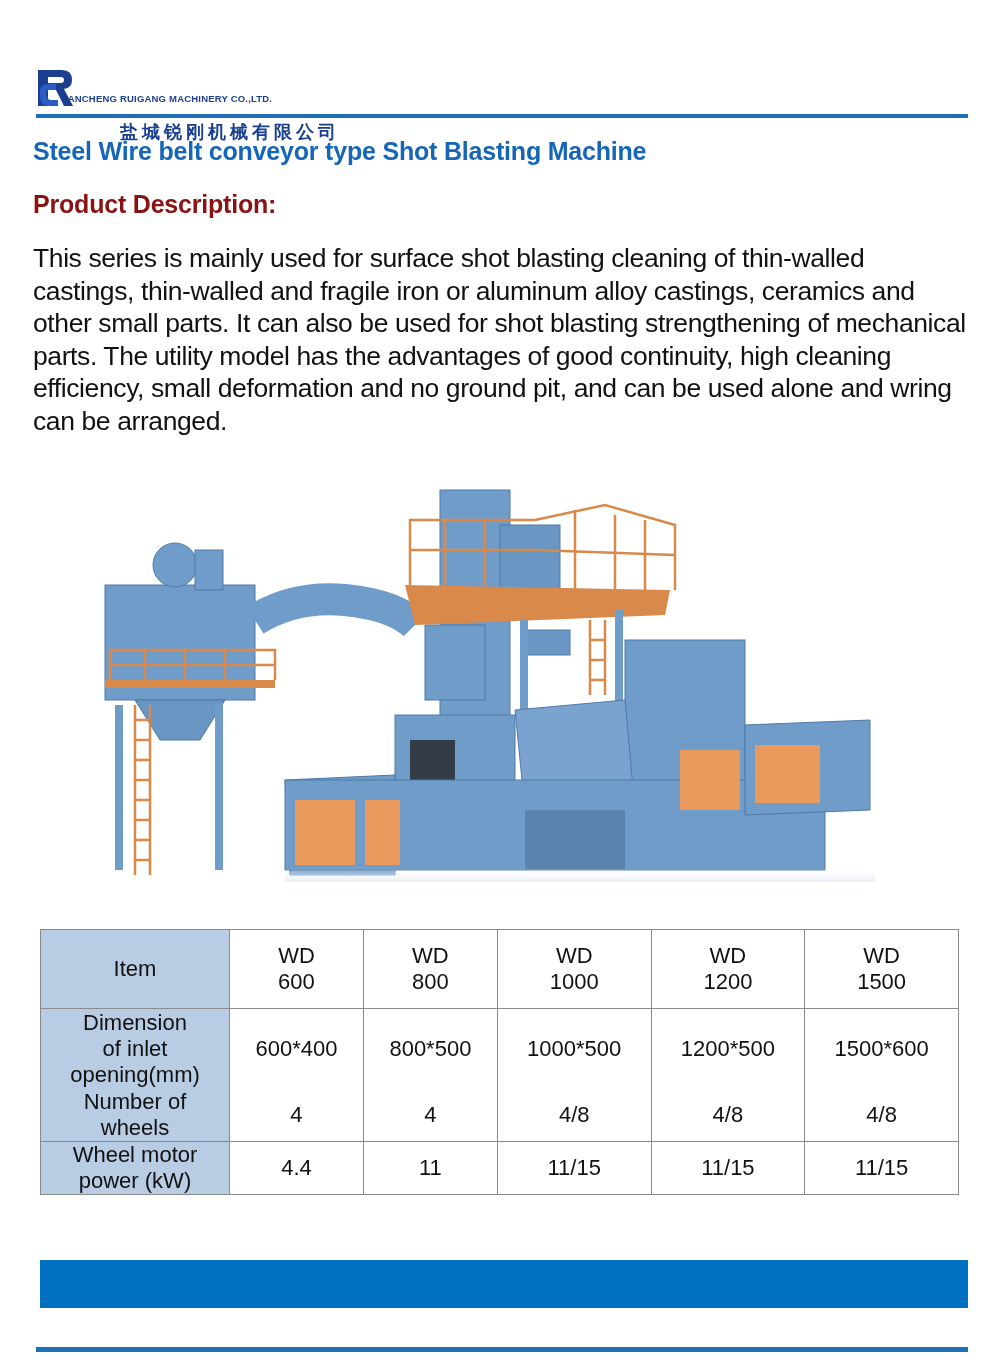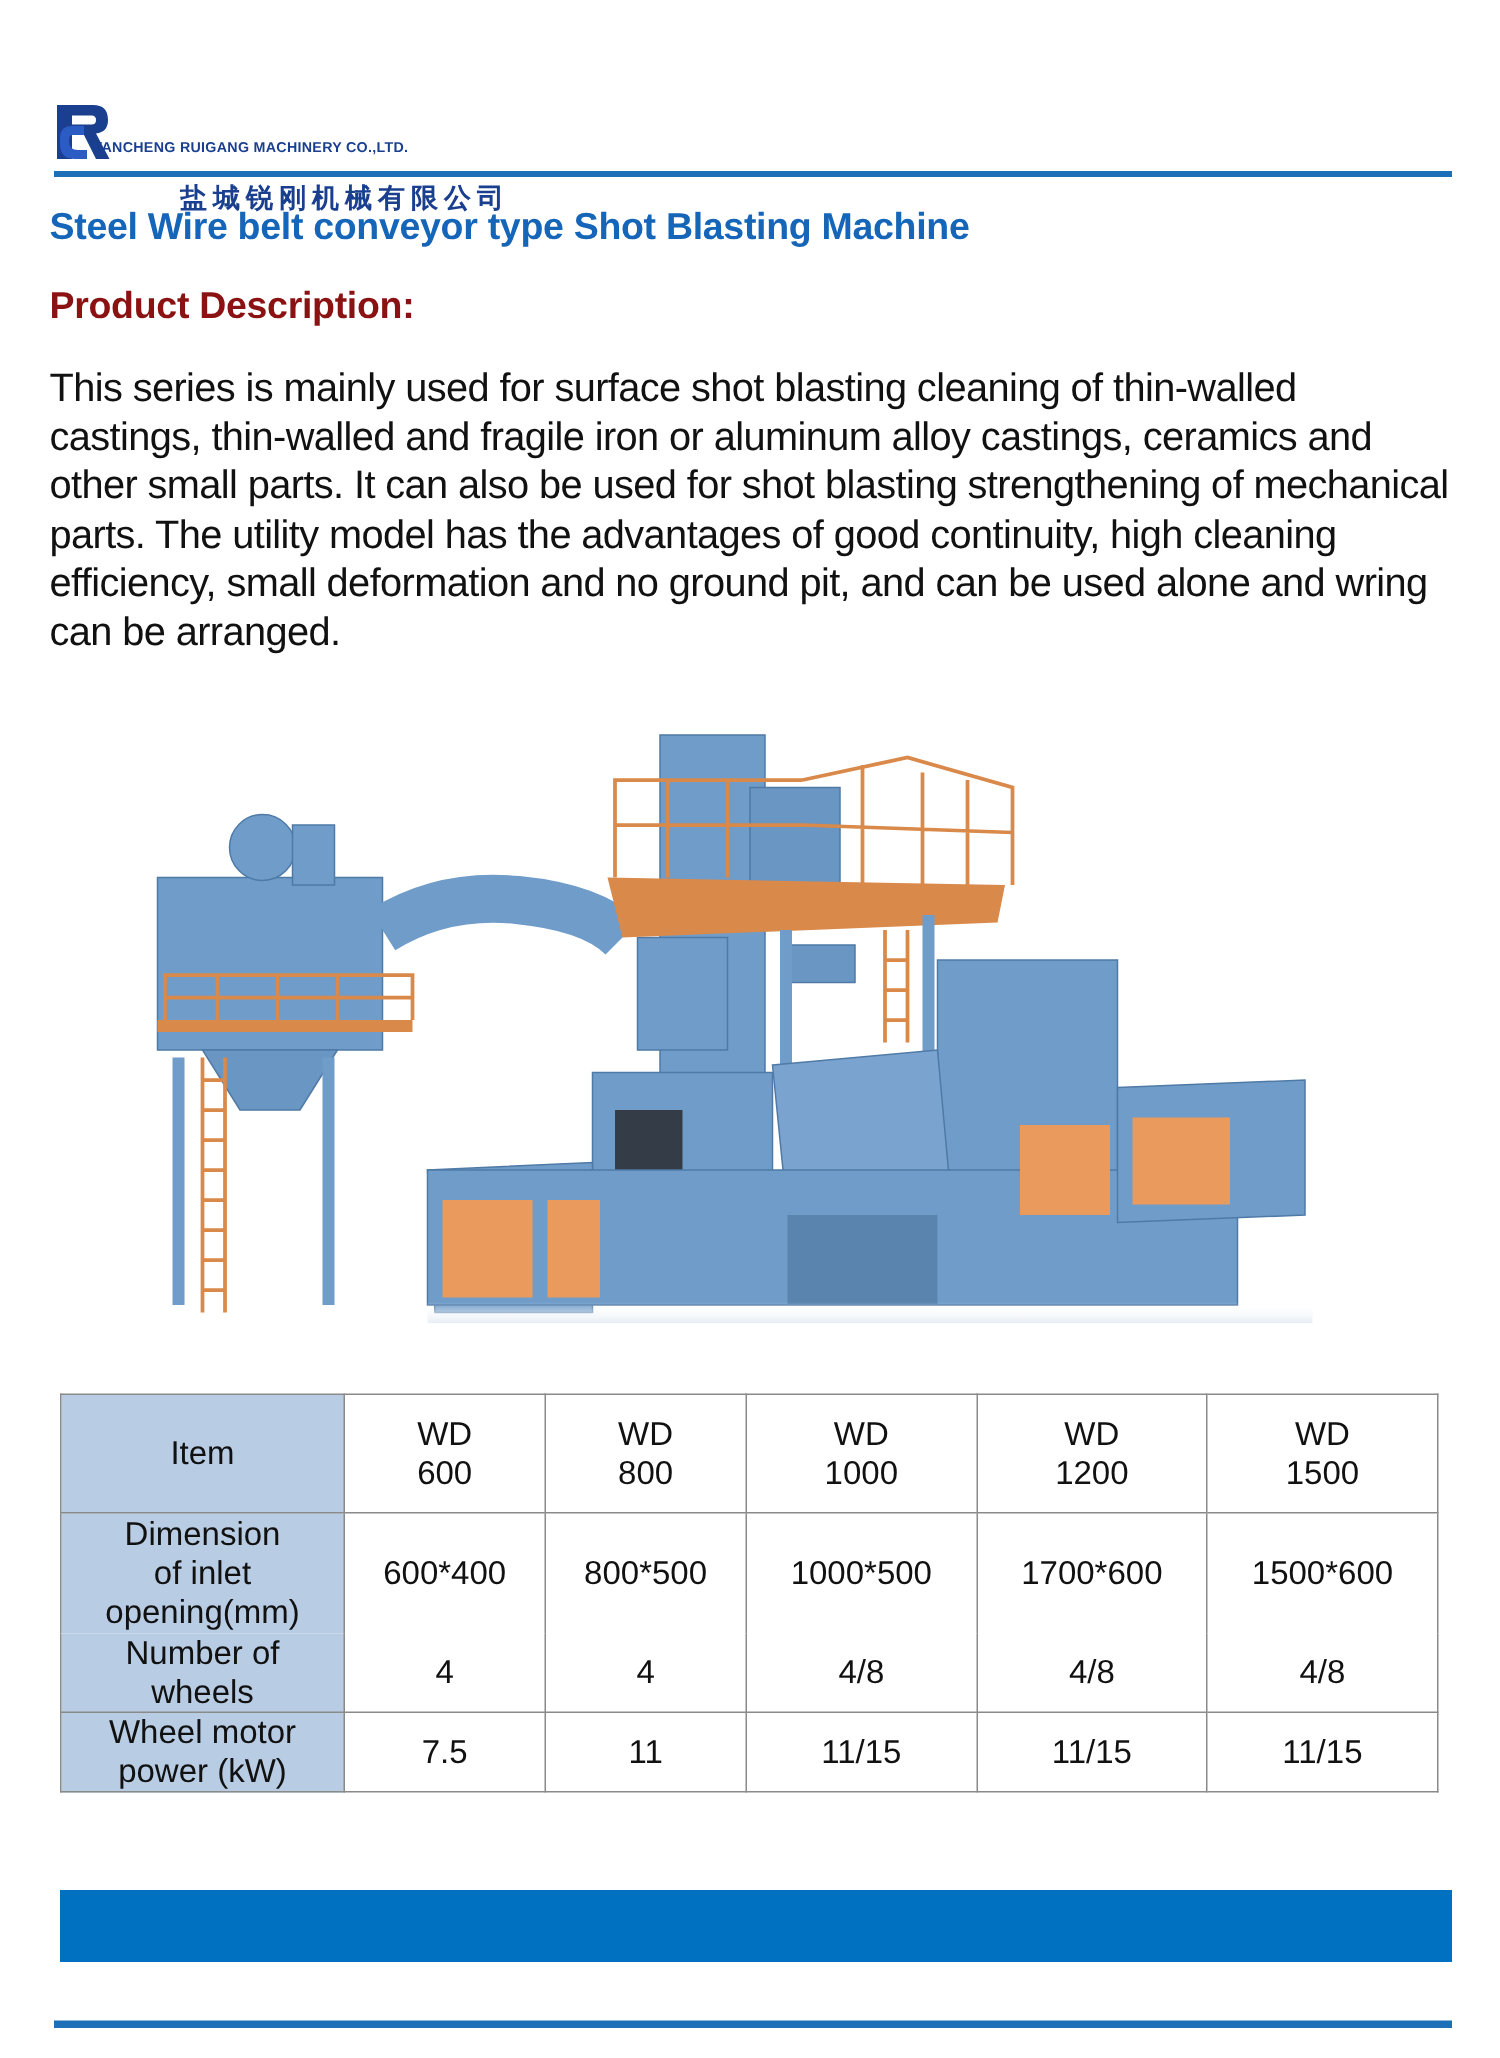--- a/index.html
+++ b/index.html
@@ -110,36 +110,36 @@
     <td><span style="white-space:pre-line">WD
 1500</span></td>
   </tr>
   <tr class="r2">
     <td class="label" style="white-space:pre-line">Dimension
 of  inlet
 opening(mm)</td>
     <td>600*400</td>
     <td>800*500</td>
     <td>1000*500</td>
-    <td>1700*600</td>
+    <td>1200*500</td>
     <td>1500*600</td>
   </tr>
   <tr class="r3">
     <td class="label" style="white-space:pre-line">Number of
 wheels</td>
     <td>4</td>
     <td>4</td>
     <td>4/8</td>
     <td>4/8</td>
     <td>4/8</td>
   </tr>
   <tr class="r4">
     <td class="label" style="white-space:pre-line">Wheel motor
 power (kW)</td>
-    <td>7.5</td>
+    <td>4.4</td>
     <td>11</td>
     <td>11/15</td>
     <td>11/15</td>
     <td>11/15</td>
   </tr>
 </tbody>
   </table>
 
 <div class="footer-bar"></div>
 <div class="footer-rule"></div>

